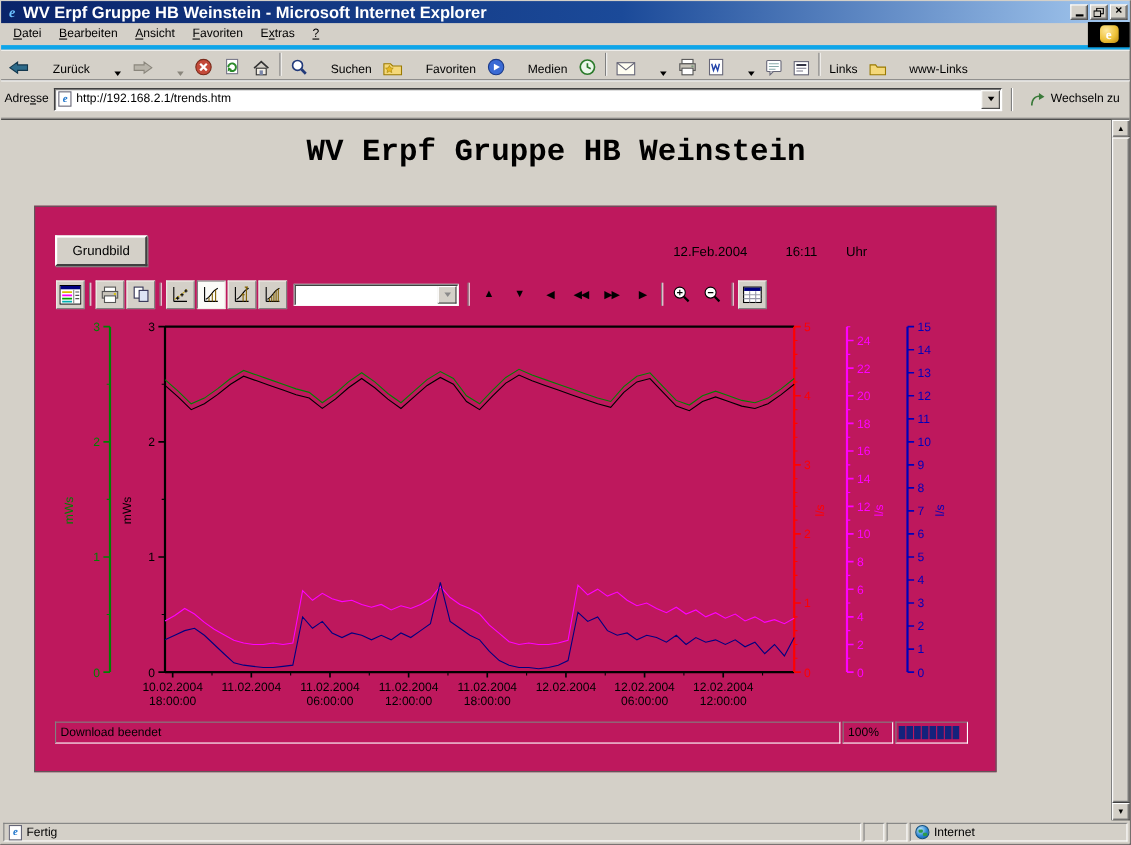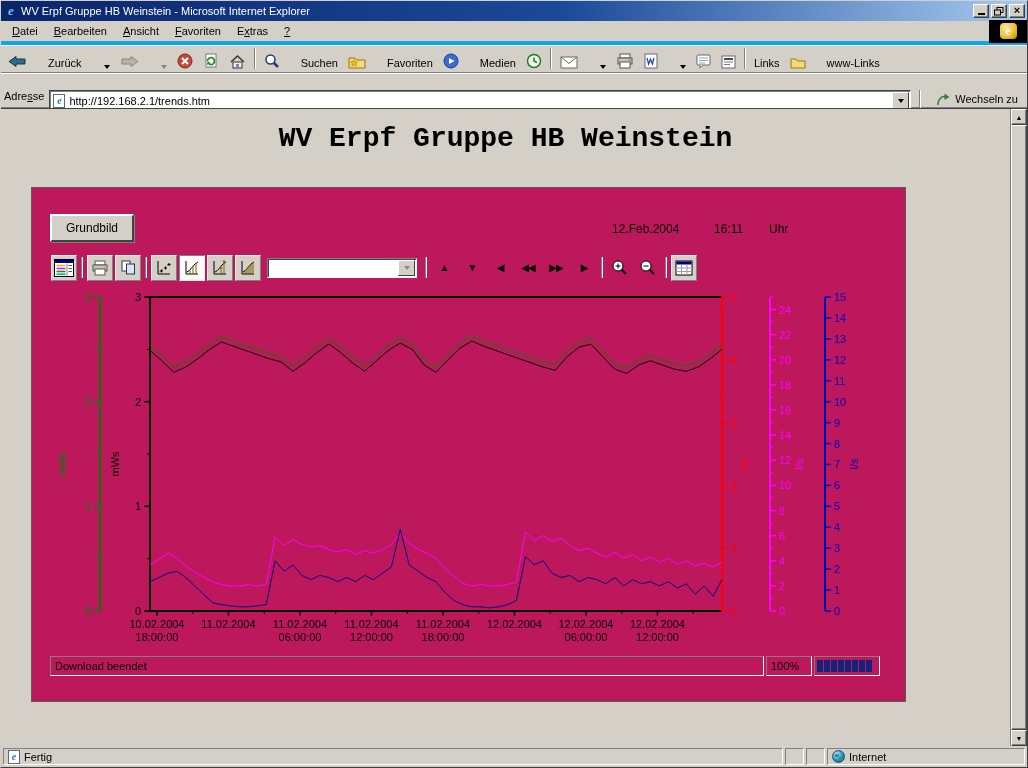--- a/index.html
+++ b/index.html
@@ -4,21 +4,21 @@
 <style>
   * { box-sizing: border-box; }
   html,body { margin:0; padding:0; width:1028px; height:768px; overflow:hidden;
     background:#d4d0c8; font-family:"Liberation Sans",sans-serif; font-size:11px; color:#000; }
   .win { width:1028px; height:768px; display:flex; flex-direction:column;
     border:1px solid #404040; border-top:1px solid #d4d0c8; border-left:1px solid #d4d0c8; background:#d4d0c8; }
 
   
   .titlebar { height:20px; flex:0 0 20px; display:flex; align-items:center; gap:3px;
     background:linear-gradient(90deg,#0a246a 0%,#1b4a99 55%,#a6caf0 100%); padding:1px 2px 1px 3px; }
-  .titlebar .ttl { color:#fff; font-weight:normal; font-size:11px; white-space:nowrap; }
+  .titlebar .ttl { color:#fff; font-weight:bold; font-size:15px; white-space:nowrap; }
   .ie-e { width:14px; height:14px; display:flex; align-items:center; justify-content:center;
     color:#6cc2ff; font-family:"Liberation Serif",serif; font-style:italic; font-weight:bold; font-size:13px; }
   .cap-btns { margin-left:auto; display:flex; gap:2px; }
   .cap { width:16px; height:14px; background:#d4d0c8; border:1px solid; border-color:#fff #404040 #404040 #fff;
     box-shadow:inset -1px -1px 0 #808080; display:flex; align-items:center; justify-content:center;
     font-size:9px; font-weight:bold; line-height:1; }
   .min-glyph { width:7px; height:8px; border-bottom:2px solid #000; }
   .x-glyph { font-size:11px; margin-top:-2px; }
 
   
@@ -34,21 +34,21 @@
 
   
   .toolbar { height:28px; flex:0 0 28px; display:flex; align-items:center; padding:0 2px;
     border-bottom:1px solid #808080; box-shadow:0 1px 0 #fff; }
   .tbtn { display:flex; align-items:flex-end; gap:21px; padding:2px 5px; height:25px; white-space:nowrap; }
   .caret { width:0; height:0; border-left:3px solid transparent; border-right:3px solid transparent; border-top:4px solid #000; margin-left:1px; }
   .caret.gray { border-top-color:#8a867c; }
   .vsep { width:2px; height:21px; border-left:1px solid #808080; border-right:1px solid #fff; margin:0 3px; }
 
   
-  .addressbar { height:25px; flex:0 0 25px; display:flex; align-items:flex-start; gap:5px; padding:17px 3px;
+  .addressbar { height:25px; flex:0 0 25px; display:flex; align-items:center; gap:5px; padding:17px 3px;
     border-bottom:1px solid #808080; box-shadow:0 1px 0 #fff; }
   .addr-field { flex:1; height:21px; background:#fff; border:1px solid; border-color:#404040 #fff #fff #404040;
     box-shadow:inset 1px 1px 0 #808080; display:flex; align-items:center; gap:4px; padding-left:3px; }
   .addr-arrow { margin-left:auto; width:17px; height:17px; background:#d4d0c8; border:1px solid;
     border-color:#fff #404040 #404040 #fff; display:flex; align-items:center; justify-content:center; margin-right:1px; }
   .tri-down { width:0; height:0; border-left:3px solid transparent; border-right:3px solid transparent; border-top:4px solid #000; }
   .page-ico { width:12px; height:14px; background:#fff; border:1px solid #667; position:relative; flex:0 0 12px;
     display:flex; align-items:center; justify-content:center; color:#2277cc;
     font-family:"Liberation Serif",serif; font-style:italic; font-weight:bold; font-size:10px; }
   .go-btn { display:flex; align-items:center; gap:4px; padding:2px 6px; }

